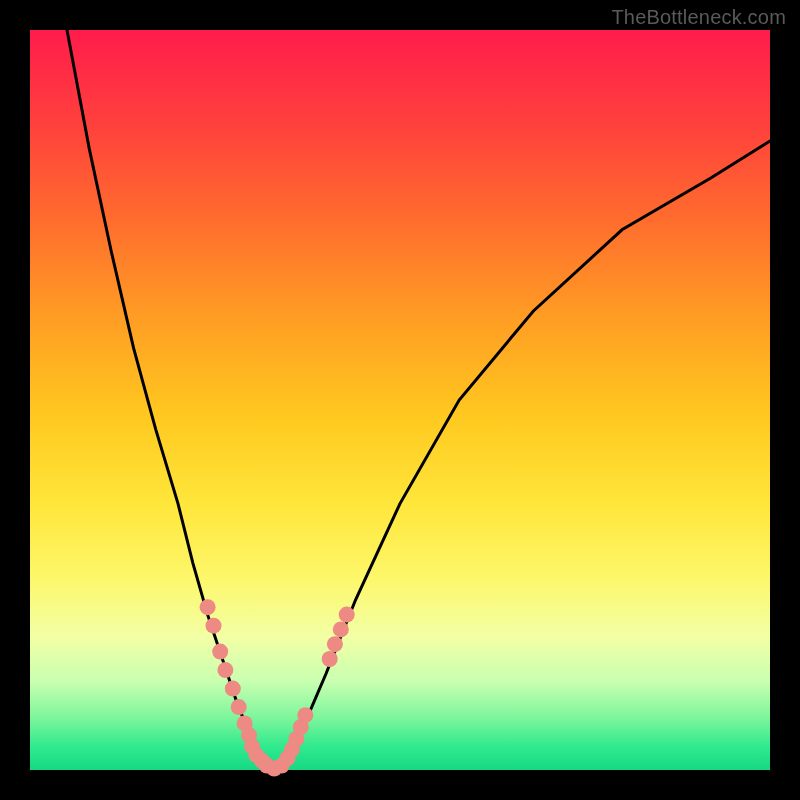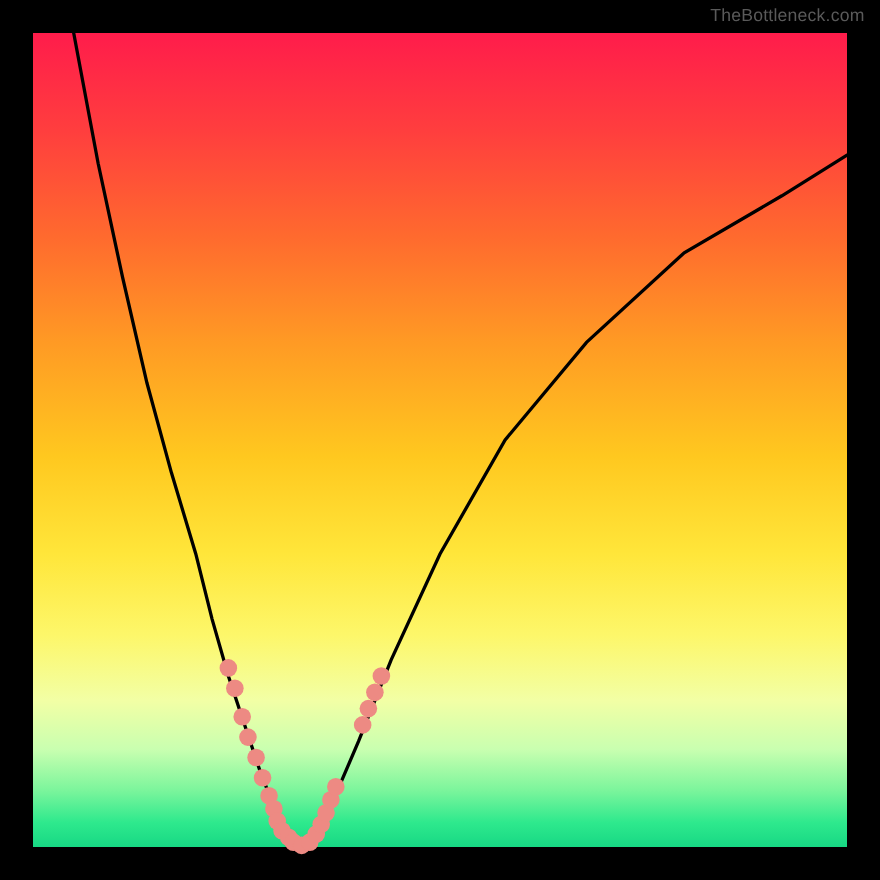--- a/index.html
+++ b/index.html
@@ -35,21 +35,21 @@
       #c9ffb0 88%,
       #7cf59c 93%,
       #2ee98d 97%,
       #17d884 100%);
   }
   .watermark {
     position: absolute;
     top: 6px;
     right: 14px;
     color: #5a5a5a;
-    font-size: 16px;
+    font-size: 20px;
     font-weight: 500;
     letter-spacing: 0.2px;
     z-index: 50;
     user-select: none;
   }
   svg.curves {
     position: absolute;
     left: 0;
     top: 0;
     width: 740px;

